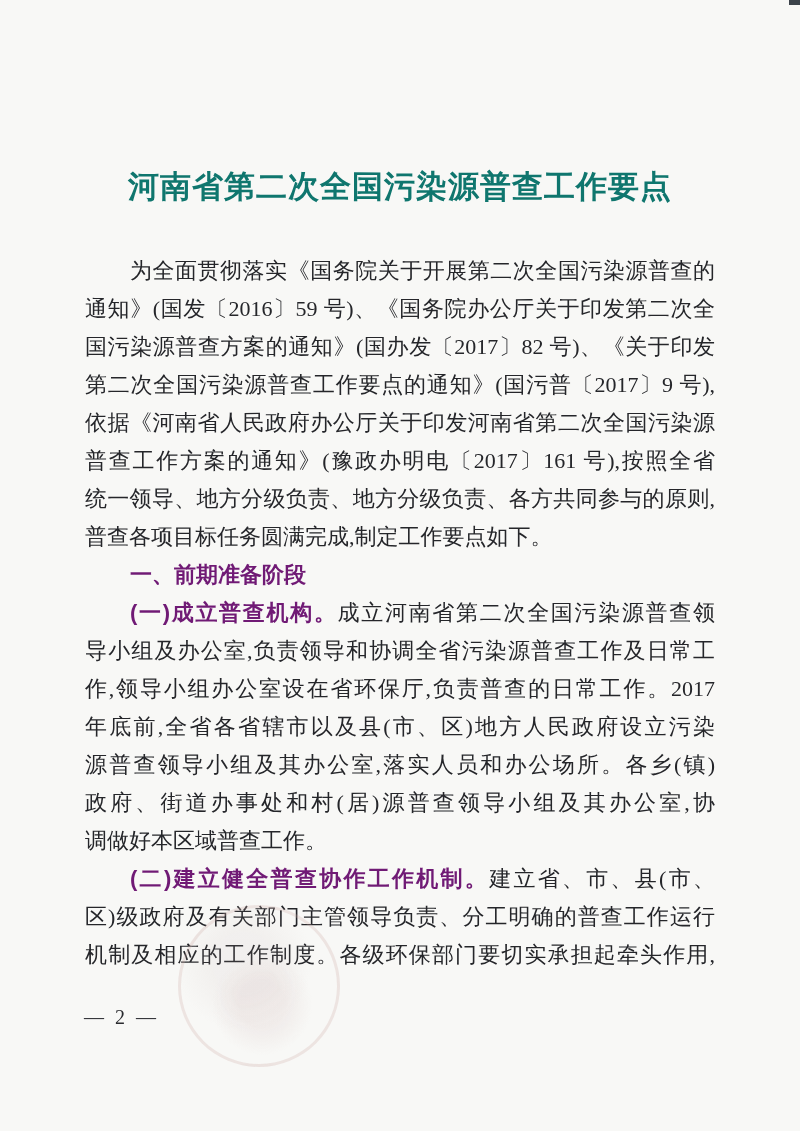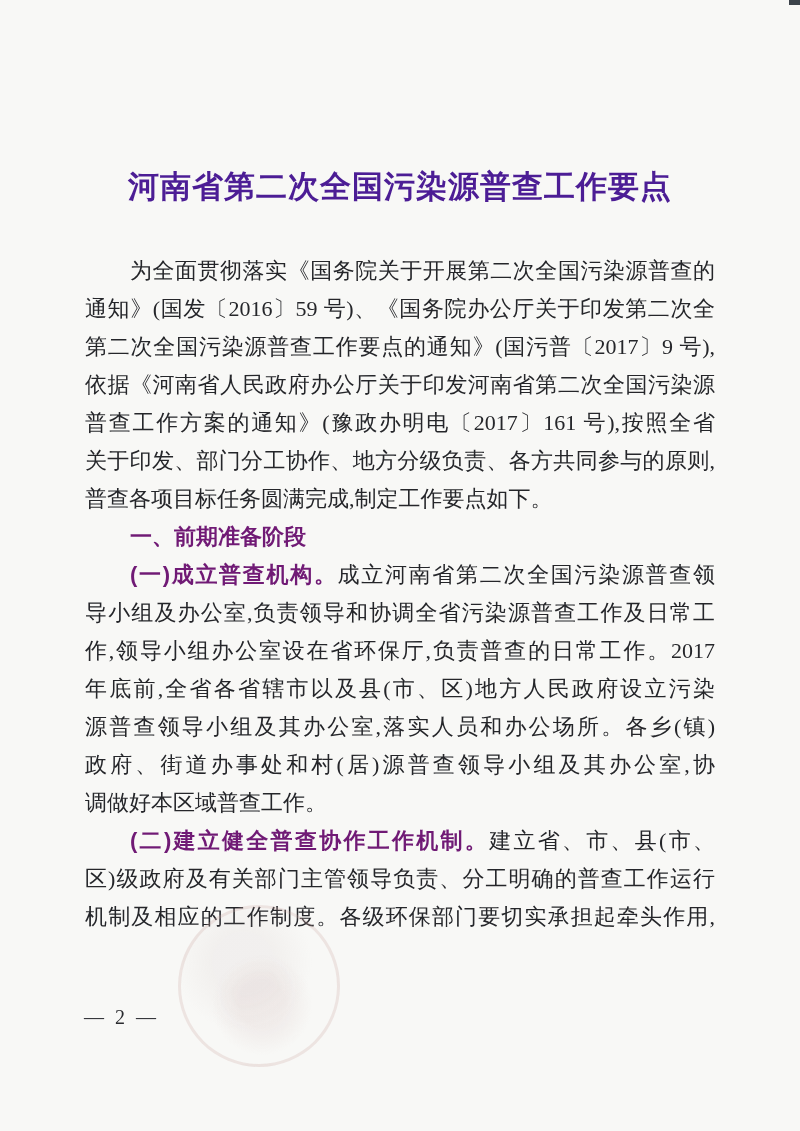--- a/index.html
+++ b/index.html
@@ -29,21 +29,21 @@
     position: absolute;
     top: 166px;
     left: 0;
     right: 0;
     margin: 0;
     text-align: center;
     font-family: "Liberation Sans", "DejaVu Sans", sans-serif;
     font-size: 31px;
     font-weight: 900;
     letter-spacing: 1px;
-    color: #4c1d95;
+    color: #0f766e;
   }
   .body-block {
     position: absolute;
     top: 252px;
     left: 85px;
     width: 630px;
   }
   .line {
     height: 38px;
     line-height: 38px;
@@ -92,24 +92,25 @@
 <body>
 
 <div class="page">
   <div class="scan-mark"></div>
 
   <h1 class="title">河南省第二次全国污染源普查工作要点</h1>
 
   <div class="body-block" id="body-lines">
       <div class="line indent stretch"><span class="seg">为全面贯彻落实《国务院关于开展第二次全国污染源普查的</span></div>
       <div class="line stretch"><span class="seg">通知》(国发〔2016〕59 号)、《国务院办公厅关于印发第二次全</span></div>
+      <div class="line stretch"><span class="seg">国污染源普查方案的通知》(国办发〔2017〕82 号)、《关于印发</span></div>
       <div class="line stretch"><span class="seg">第二次全国污染源普查工作要点的通知》(国污普〔2017〕9 号),</span></div>
       <div class="line stretch"><span class="seg">依据《河南省人民政府办公厅关于印发河南省第二次全国污染源</span></div>
       <div class="line stretch"><span class="seg">普查工作方案的通知》(豫政办明电〔2017〕161 号),按照全省</span></div>
-      <div class="line stretch"><span class="seg">关于印发、部门分工协作、地方分级负责、各方共同参与的原则,</span></div>
+      <div class="line stretch"><span class="seg">统一领导、地方分级负责、地方分级负责、各方共同参与的原则,</span></div>
       <div class="line"><span class="seg">普查各项目标任务圆满完成,制定工作要点如下。</span></div>
       <div class="line indent"><span class="seg bold">一、前期准备阶段</span></div>
       <div class="line indent stretch"><span class="seg bold">(一)成立普查机构。</span><span class="seg">成立河南省第二次全国污染源普查领</span></div>
       <div class="line stretch"><span class="seg">导小组及办公室,负责领导和协调全省污染源普查工作及日常工</span></div>
       <div class="line stretch"><span class="seg">作,领导小组办公室设在省环保厅,负责普查的日常工作。2017</span></div>
       <div class="line stretch"><span class="seg">年底前,全省各省辖市以及县(市、区)地方人民政府设立污染</span></div>
       <div class="line stretch"><span class="seg">源普查领导小组及其办公室,落实人员和办公场所。各乡(镇)</span></div>
       <div class="line stretch"><span class="seg">政府、街道办事处和村(居)源普查领导小组及其办公室,协</span></div>
       <div class="line"><span class="seg">调做好本区域普查工作。</span></div>
       <div class="line indent stretch"><span class="seg bold">(二)建立健全普查协作工作机制。</span><span class="seg">建立省、市、县(市、</span></div>

